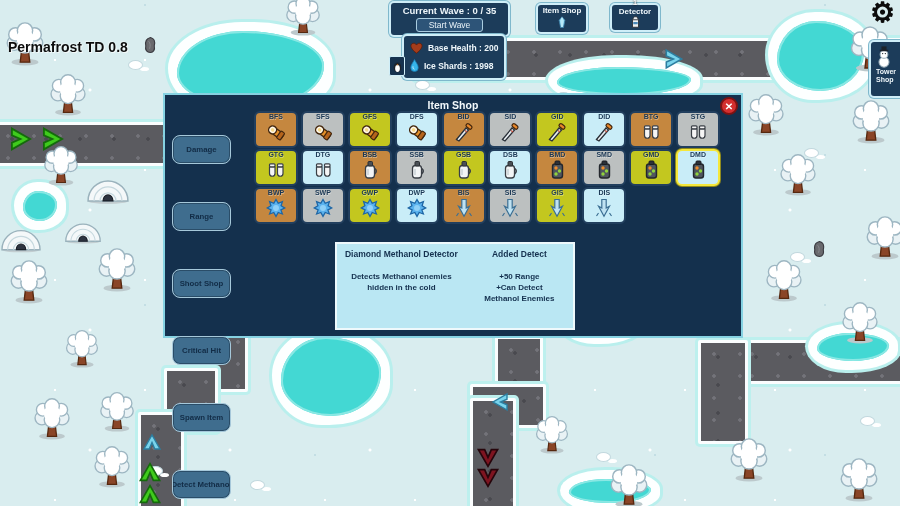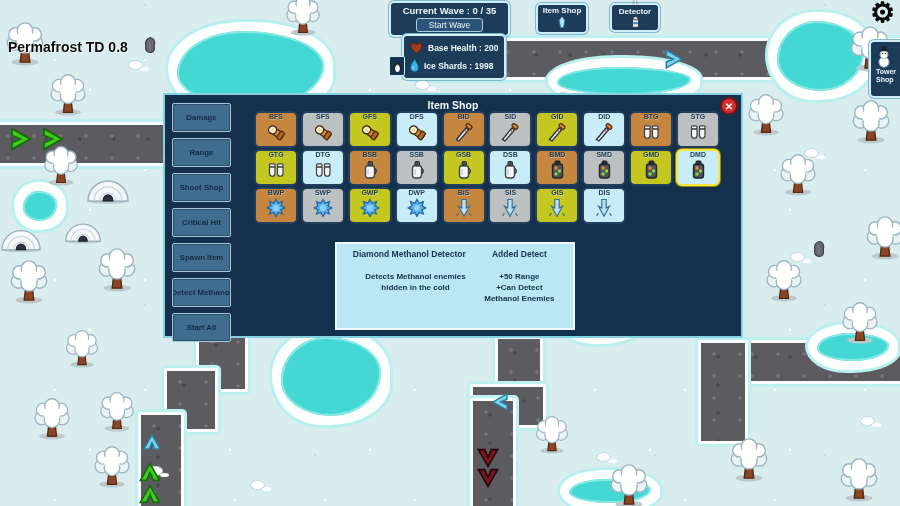--- a/index.html
+++ b/index.html
@@ -54,36 +54,36 @@
     display:flex;flex-direction:column;align-items:flex-start;padding:4px 0 0 5px;font-size:7px;
     line-height:1.15;cursor:pointer;}
   
   .dialog{position:absolute;left:163px;top:93px;width:580px;height:245px;background:#14304d;
     border:2px solid #86d2e2;box-sizing:border-box;}
   .dialog-title{position:absolute;top:4px;left:0;width:100%;text-align:center;color:#f2f8fb;font-size:10.5px;}
   .close-btn{position:absolute;right:3px;top:2px;width:18px;height:18px;border-radius:50%;
     background:#d42f2f;border:2px solid #7e1212;color:#fff;font-size:10px;display:flex;
     align-items:center;justify-content:center;cursor:pointer;box-sizing:border-box;}
   .filter-col{position:absolute;left:7px;top:8px;width:59px;display:flex;flex-direction:column;gap:6px;}
-  .filter-btn{height:27px;background:#3f6d8e;border:1px solid #a6c8da;border-radius:2px;
+  .filter-btn{height:27px;background:#3f6d8e;border:1px solid #a6c8da;border-radius:8px;
     box-shadow:inset 0 0 0 1px #2a4d68;color:#122c46;font-size:7.8px;display:flex;
-    align-items:center;justify-content:center;white-space:nowrap;overflow:hidden;cursor:pointer;}
+    align-items:center;justify-content:center;white-space:nowrap;overflow:hidden;cursor:pointer;margin-top:32px;}
   .item-grid{position:absolute;left:89px;top:16px;display:grid;
     grid-template-columns:repeat(10,44px);grid-auto-rows:37px;gap:1px 2.9px;}
   .tile{border:2px solid #223f5e;border-radius:6px;box-sizing:border-box;display:flex;
     flex-direction:column;align-items:center;cursor:pointer;overflow:hidden;}
   .tile.selected{border-color:#f5e73b;box-shadow:0 0 0 1px #8f8a1d;}
   .tlabel{font-size:7px;color:#1b3855;line-height:1.2;margin-top:0px;
     text-shadow:.5px .5px 0 rgba(255,255,255,.35);}
   .ticon{width:22px;height:22px;}
   .ticon svg{width:22px;height:22px;display:block;}
   .detail-panel{position:absolute;left:170px;top:147px;width:240px;height:88px;background:#bae7f3;
     border:2px solid #eef9fc;box-sizing:border-box;display:flex;color:#14304e;}
   .detail-col{flex:1;display:flex;flex-direction:column;align-items:center;padding-top:5px;}
-  .detail-col:first-child{flex:1.2;align-items:flex-end;}
+  .detail-col:first-child{flex:1.2;}
   .detail-head{font-size:8.5px;}
   .detail-body{font-size:8px;margin-top:12px;white-space:pre-line;text-align:center;line-height:1.4;}
   .buy-btn{position:absolute;left:430px;top:166px;width:91px;height:46px;background:#4a7ca4;
     border:2px solid #9fc0d6;box-shadow:inset 0 0 0 1px #2e5878;box-sizing:border-box;
     color:#12293f;font-size:9px;display:flex;flex-direction:column;align-items:center;
     justify-content:space-evenly;cursor:pointer;}
   .buy-cost{font-size:8.5px;}
 </style>
 </head>
 <body>

